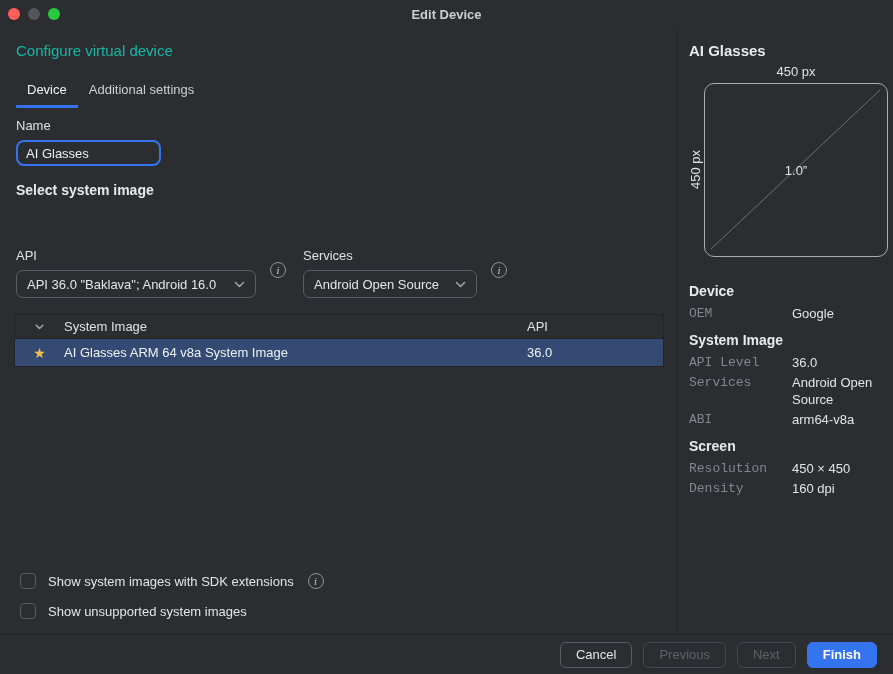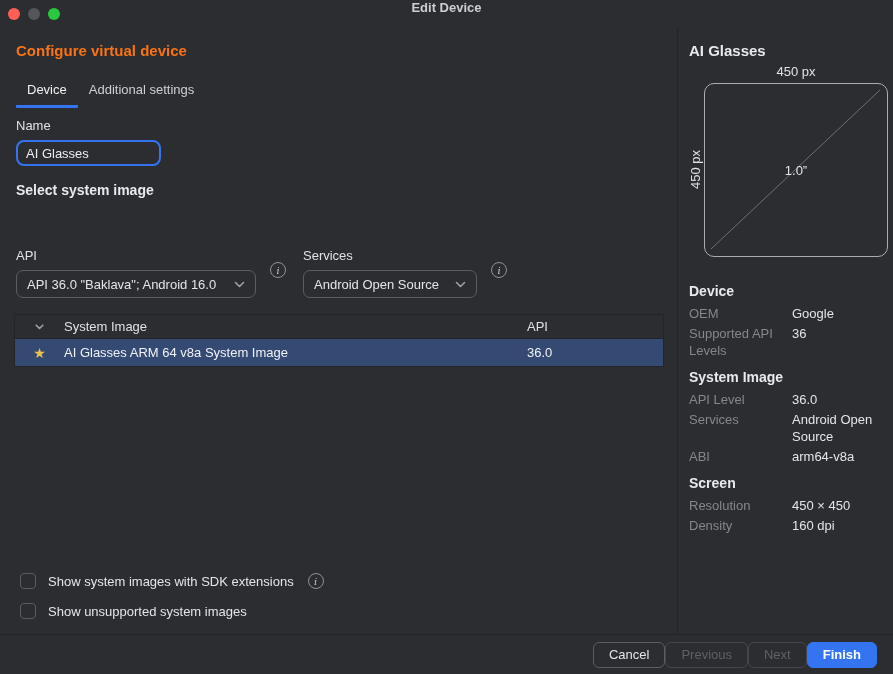--- a/index.html
+++ b/index.html
@@ -7,36 +7,36 @@
   body {
     font-family:"Liberation Sans", sans-serif;
     background:#2b2d30;
     color:#dfe1e5;
     overflow:hidden;
     position:relative;
     font-size:13px;
   }
 
   
-  .titlebar { position:absolute; top:0; left:0; width:893px; height:28px; display:flex; }
+  .titlebar { position:absolute; top:0; left:0; width:893px; height:28px; display:flex; align-items:center; }
   .traffic { position:absolute; left:8px; top:8px; display:flex; gap:8px; }
   .light { width:12px; height:12px; border-radius:50%; }
   .light.red { background:#ff5f57; }
   .light.gray { background:#53565a; }
   .light.green { background:#28c840; }
   .win-title { width:100%; text-align:center; font-weight:bold; color:#ccced2; font-size:13px; }
 
   
   .left-pane { position:absolute; top:28px; left:0; width:677px; bottom:40px; }
   .right-pane { position:absolute; top:28px; left:677px; width:216px; bottom:40px; border-left:1px solid #222427; }
   .footer { position:absolute; bottom:0; left:0; width:893px; height:40px; border-top:1px solid #222427;
-            display:flex; align-items:center; justify-content:flex-end; padding-right:16px; }
-
-  
-  .h1 { position:absolute; left:16px; top:14px; font-size:15px; font-weight:bold; color:#f97316; }
+            display:flex; align-items:center; justify-content:flex-end; gap:11px; padding-right:16px; }
+
+  
+  .h1 { position:absolute; left:16px; top:14px; font-size:15px; font-weight:normal; color:#14b8a6; }
   .tabs { position:absolute; left:16px; top:48px; display:flex; }
   .tab { padding:6px 11px 8px 11px; border-bottom:3px solid transparent; color:#ced0d4; cursor:default; }
   .tab.active { color:#f0f1f3; border-bottom-color:#3574f0; border-radius:0 0 1px 1px; }
   .field-label { position:absolute; left:16px; top:90px; color:#dfe1e5; }
   .name-input { position:absolute; left:16px; top:112px; width:145px; height:26px;
                 background:#2b2d30; border:2px solid #3574f0; border-radius:8px;
                 color:#eceef1; font-size:13px; padding:0 8px; font-family:"Liberation Sans", sans-serif; outline:none; }
   .h2 { position:absolute; left:16px; top:154px; font-size:14px; font-weight:bold; color:#e8eaee; }
   .desc { position:absolute; left:16px; top:175px; width:660px; color:#7e828a; line-height:19px; }
 
@@ -78,21 +78,21 @@
             border:1.5px solid #a9acb0; border-radius:10px; }
   .pv-diag { position:absolute; left:0; top:0; }
   .pv-size { position:absolute; left:0; top:0; width:100%; height:100%;
              display:flex; align-items:center; justify-content:center; color:#e3e5e9; }
   .pv-left-label { position:absolute; left:-28px; top:129px; width:184px; text-align:center;
                    color:#dfe1e5; transform:rotate(-90deg); transform-origin:center; pointer-events:none;
                    left:-75px; top:134px; }
   .spec { position:absolute; left:11px; top:245px; right:6px; }
   .spec-h { font-size:14px; font-weight:bold; color:#e8eaee; margin:10px 0 6px 0; }
   .spec-row { display:flex; line-height:17px; margin-bottom:3px; }
-  .spec-label { width:103px; color:#84878d; flex:none; }
+  .spec-label { width:103px; color:#84878d; flex:none;font-family:Liberation Mono, monospace; }
   .spec-value { flex:1; color:#e3e5e9; }
 
   
   .btn { height:26px; padding:0 15px; border-radius:6px; font-size:13px; font-family:"Liberation Sans", sans-serif;
          display:inline-flex; align-items:center; justify-content:center; background:transparent; cursor:default; }
   .btn.normal { border:1px solid #5a5d64; color:#e3e5e9; }
   .btn.disabled { border:1px solid #43464c; color:#5e6167; }
   .btn.primary { border:1px solid #3574f0; background:#3574f0; color:#ffffff; font-weight:bold; }
 
   svg.chev-glyph polyline { fill:none; stroke:#9ea1a6; stroke-width:1.6; stroke-linecap:round; stroke-linejoin:round; }
@@ -191,24 +191,20 @@
     </svg>
     <div class="pv-size">1.0”</div>
   </div>
 
   <div class="spec">
     <div class="spec-h">Device</div>
     <div class="spec-row">
       <span class="spec-label">OEM</span>
       <span class="spec-value">Google</span>
     </div>
-    <div class="spec-row">
-      <span class="spec-label">Supported API Levels</span>
-      <span class="spec-value">36</span>
-    </div>
 
     <div class="spec-h">System Image</div>
     <div class="spec-row">
       <span class="spec-label">API Level</span>
       <span class="spec-value">36.0</span>
     </div>
     <div class="spec-row">
       <span class="spec-label">Services</span>
       <span class="spec-value">Android Open Source</span>
     </div>

